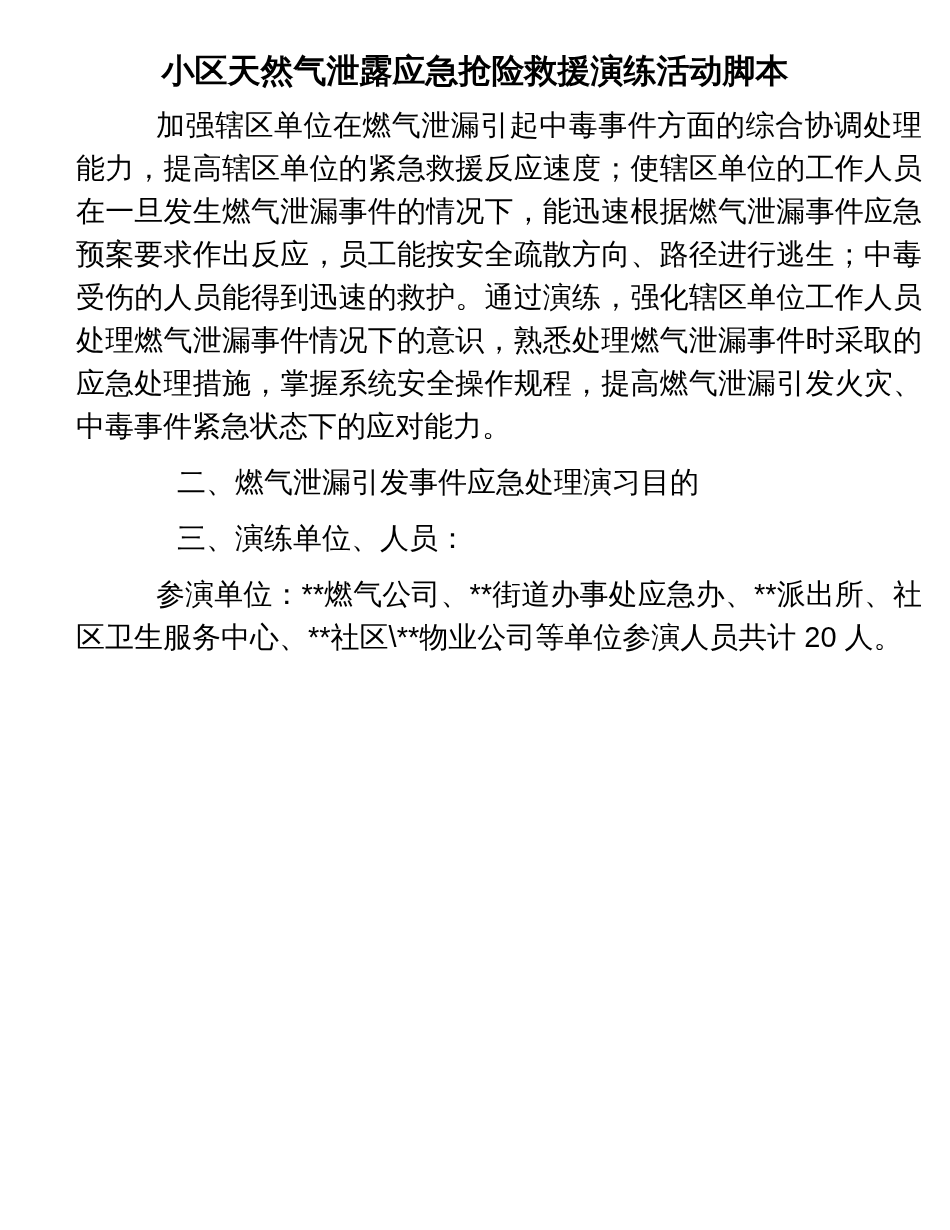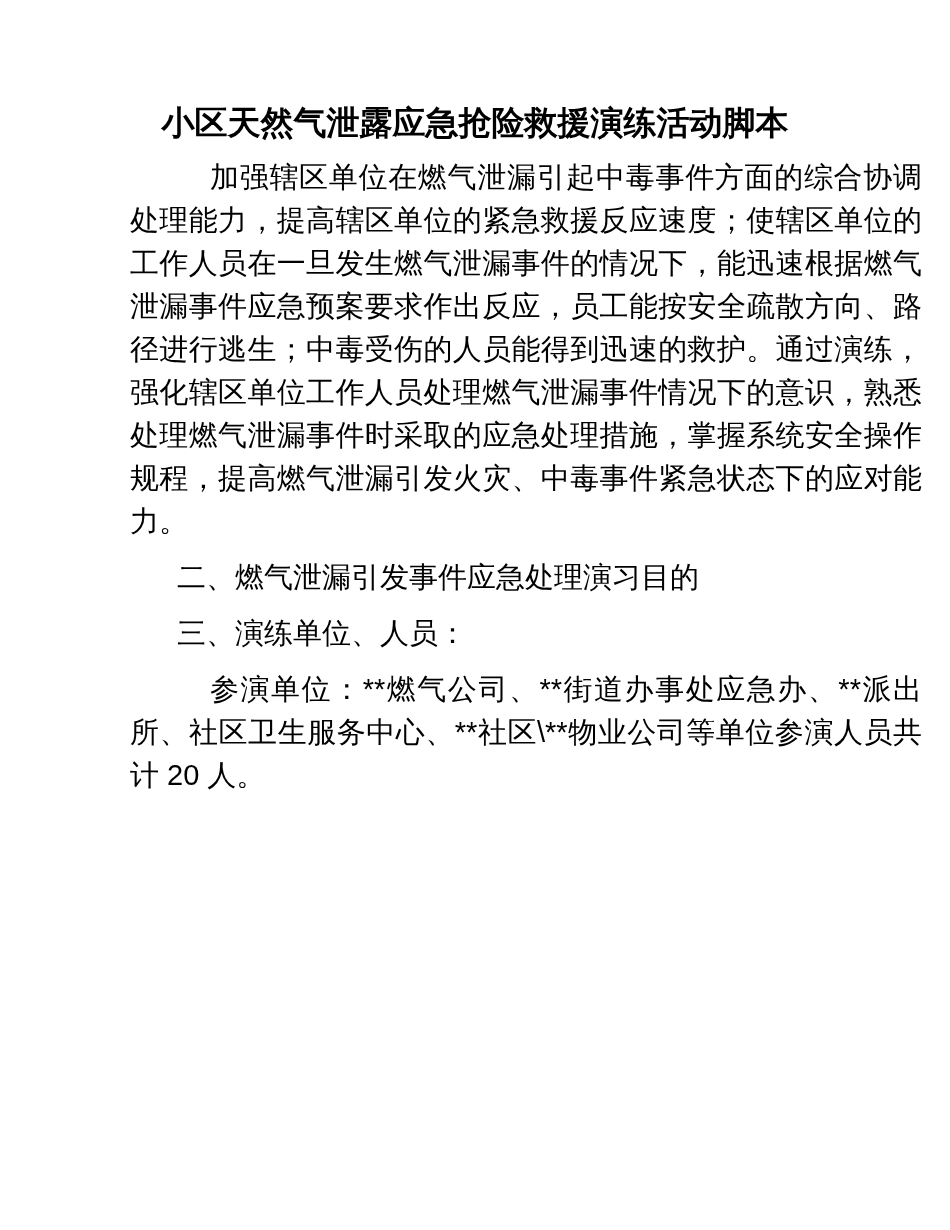--- a/index.html
+++ b/index.html
@@ -12,40 +12,40 @@
     height: 1230px;
     overflow: hidden;
     font-family: "Liberation Sans", "DejaVu Sans", sans-serif;
     color: #000000;
   }
   .doc {
     box-sizing: border-box;
     width: 950px;
     height: 1230px;
     background: #ffffff;
-    padding: 100px 28px 0 28px;
+    padding: 48px 28px 0 28px;
   }
   .title {
     margin: 0 0 10px 0;
     font-size: 33px;
     line-height: 46px;
     font-weight: 700;
     text-align: center;
     letter-spacing: 0px;
     white-space: nowrap;
   }
   .heading {
     margin: 0 0 13px 69px;
     font-size: 29px;
     line-height: 43px;
     font-weight: 400;
     text-indent: 80px;
   }
   .para {
-    margin: 0 0 13px 102px;
+    margin: 0 0 13px 48px;
     font-size: 29px;
     line-height: 43px;
     font-weight: 400;
     text-indent: 80px;
     text-align: justify;
   }
 </style>
 </head>
 <body>
 

